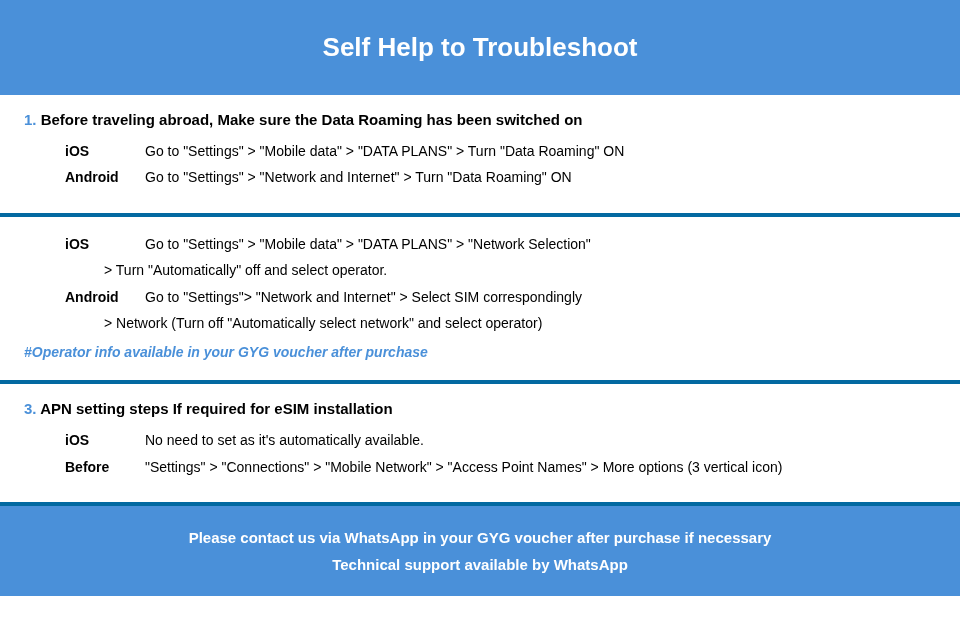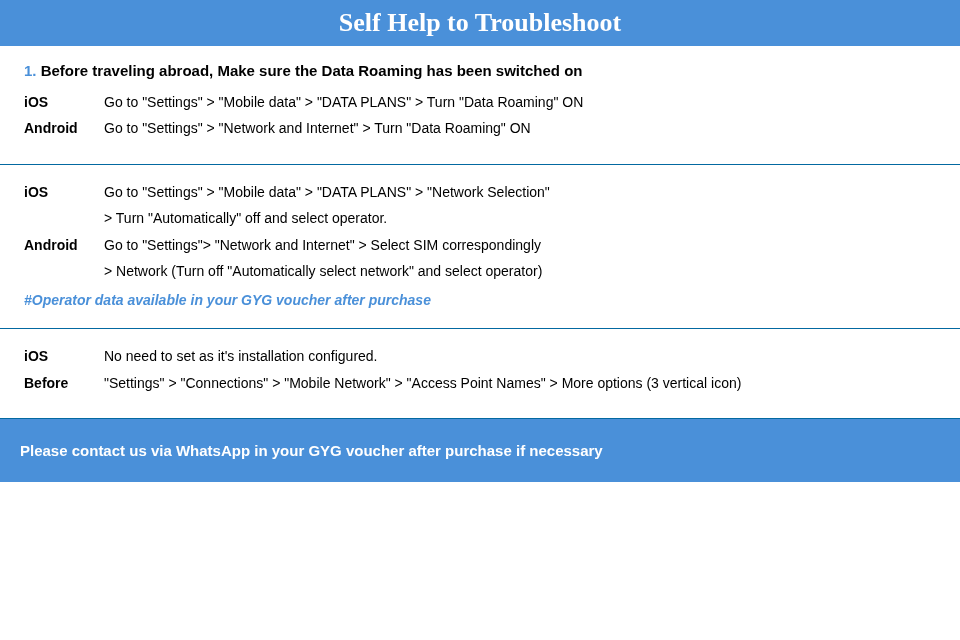--- a/index.html
+++ b/index.html
@@ -10,30 +10,29 @@
     body {
       font-family: Arial, sans-serif;
       font-size: 14px;
       background: #fff;
       width: 960px;
       min-height: 640px;
     }
     .header {
       background-color: #4a90d9;
       text-align: center;
-      padding: 8px 20px;
-      font-family: Liberation Serif, serif;
+      padding: 32px 20px;
     }
     .header h1 {
       color: #fff;
       font-size: 26px;
       font-weight: bold;
     }
     .section {
-      border-bottom: 1px solid #0369a1;
+      border-bottom: 4px solid #0369a1;
       padding: 16px 24px 20px 24px;
     }
     .section-title {
       font-size: 15px;
       font-weight: bold;
       margin-bottom: 12px;
     }
     .section-number {
       color: #4a90d9;
       font-weight: bold;
@@ -41,39 +40,40 @@
     .platform-row {
       display: flex;
       flex-direction: row;
       margin-bottom: 4px;
       line-height: 1.6;
     }
     .platform-label {
       font-weight: bold;
       min-width: 80px;
       flex-shrink: 0;
+      margin-left: 41px;
     }
     .platform-text {
       flex: 1;
     }
     .indent-row {
       margin-left: 80px;
       line-height: 1.6;
       margin-bottom: 4px;
     }
     .operator-link {
       color: #4a90d9;
       font-style: italic;
       font-weight: bold;
       margin-top: 10px;
       display: block;
     }
     .footer {
       background-color: #4a90d9;
-      text-align: left;
+      text-align: center;
       padding: 18px 20px;
       position: relative;
     }
     .footer p {
       color: #fff;
       font-size: 15px;
       font-weight: bold;
       line-height: 1.8;
     }
   </style>
@@ -105,31 +105,36 @@
     <div class="platform-row">
       <span class="platform-label">iOS</span>
       <span class="platform-text">Go to "Settings" &gt; "Mobile data" &gt; "DATA PLANS" &gt; "Network Selection"</span>
     </div>
     <div class="indent-row">&gt; Turn "Automatically" off and select operator.</div>
     <div class="platform-row">
       <span class="platform-label">Android</span>
       <span class="platform-text">Go to "Settings"&gt;  "Network and Internet" &gt; Select SIM correspondingly</span>
     </div>
     <div class="indent-row">&gt; Network (Turn off "Automatically select network" and select operator)</div>
-    <span class="operator-link">#Operator data available in your GYG voucher after purchase</span>
+    <span class="operator-link">#Operator info available in your GYG voucher after purchase</span>
   </div>
 
   <div class="section">
+    <div class="section-title">
+      <span class="section-number">3.</span>
+      <span>APN setting steps If required for eSIM installation</span>
+    </div>
     <div class="platform-row">
       <span class="platform-label">iOS</span>
-      <span class="platform-text">No need to set as it's installation configured.</span>
+      <span class="platform-text">No need to set as it's automatically available.</span>
     </div>
     <div class="platform-row">
       <span class="platform-label">Before</span>
       <span class="platform-text">"Settings" &gt; "Connections" &gt; "Mobile Network" &gt; "Access Point Names" &gt; More options (3 vertical icon)</span>
     </div>
   </div>
 
 </div>
 
 <div class="footer">
   <p>Please contact us via WhatsApp  in your GYG voucher after purchase if necessary</p>
+  <p>Technical support available by WhatsApp</p>
 </div>
 
 </body></html>

